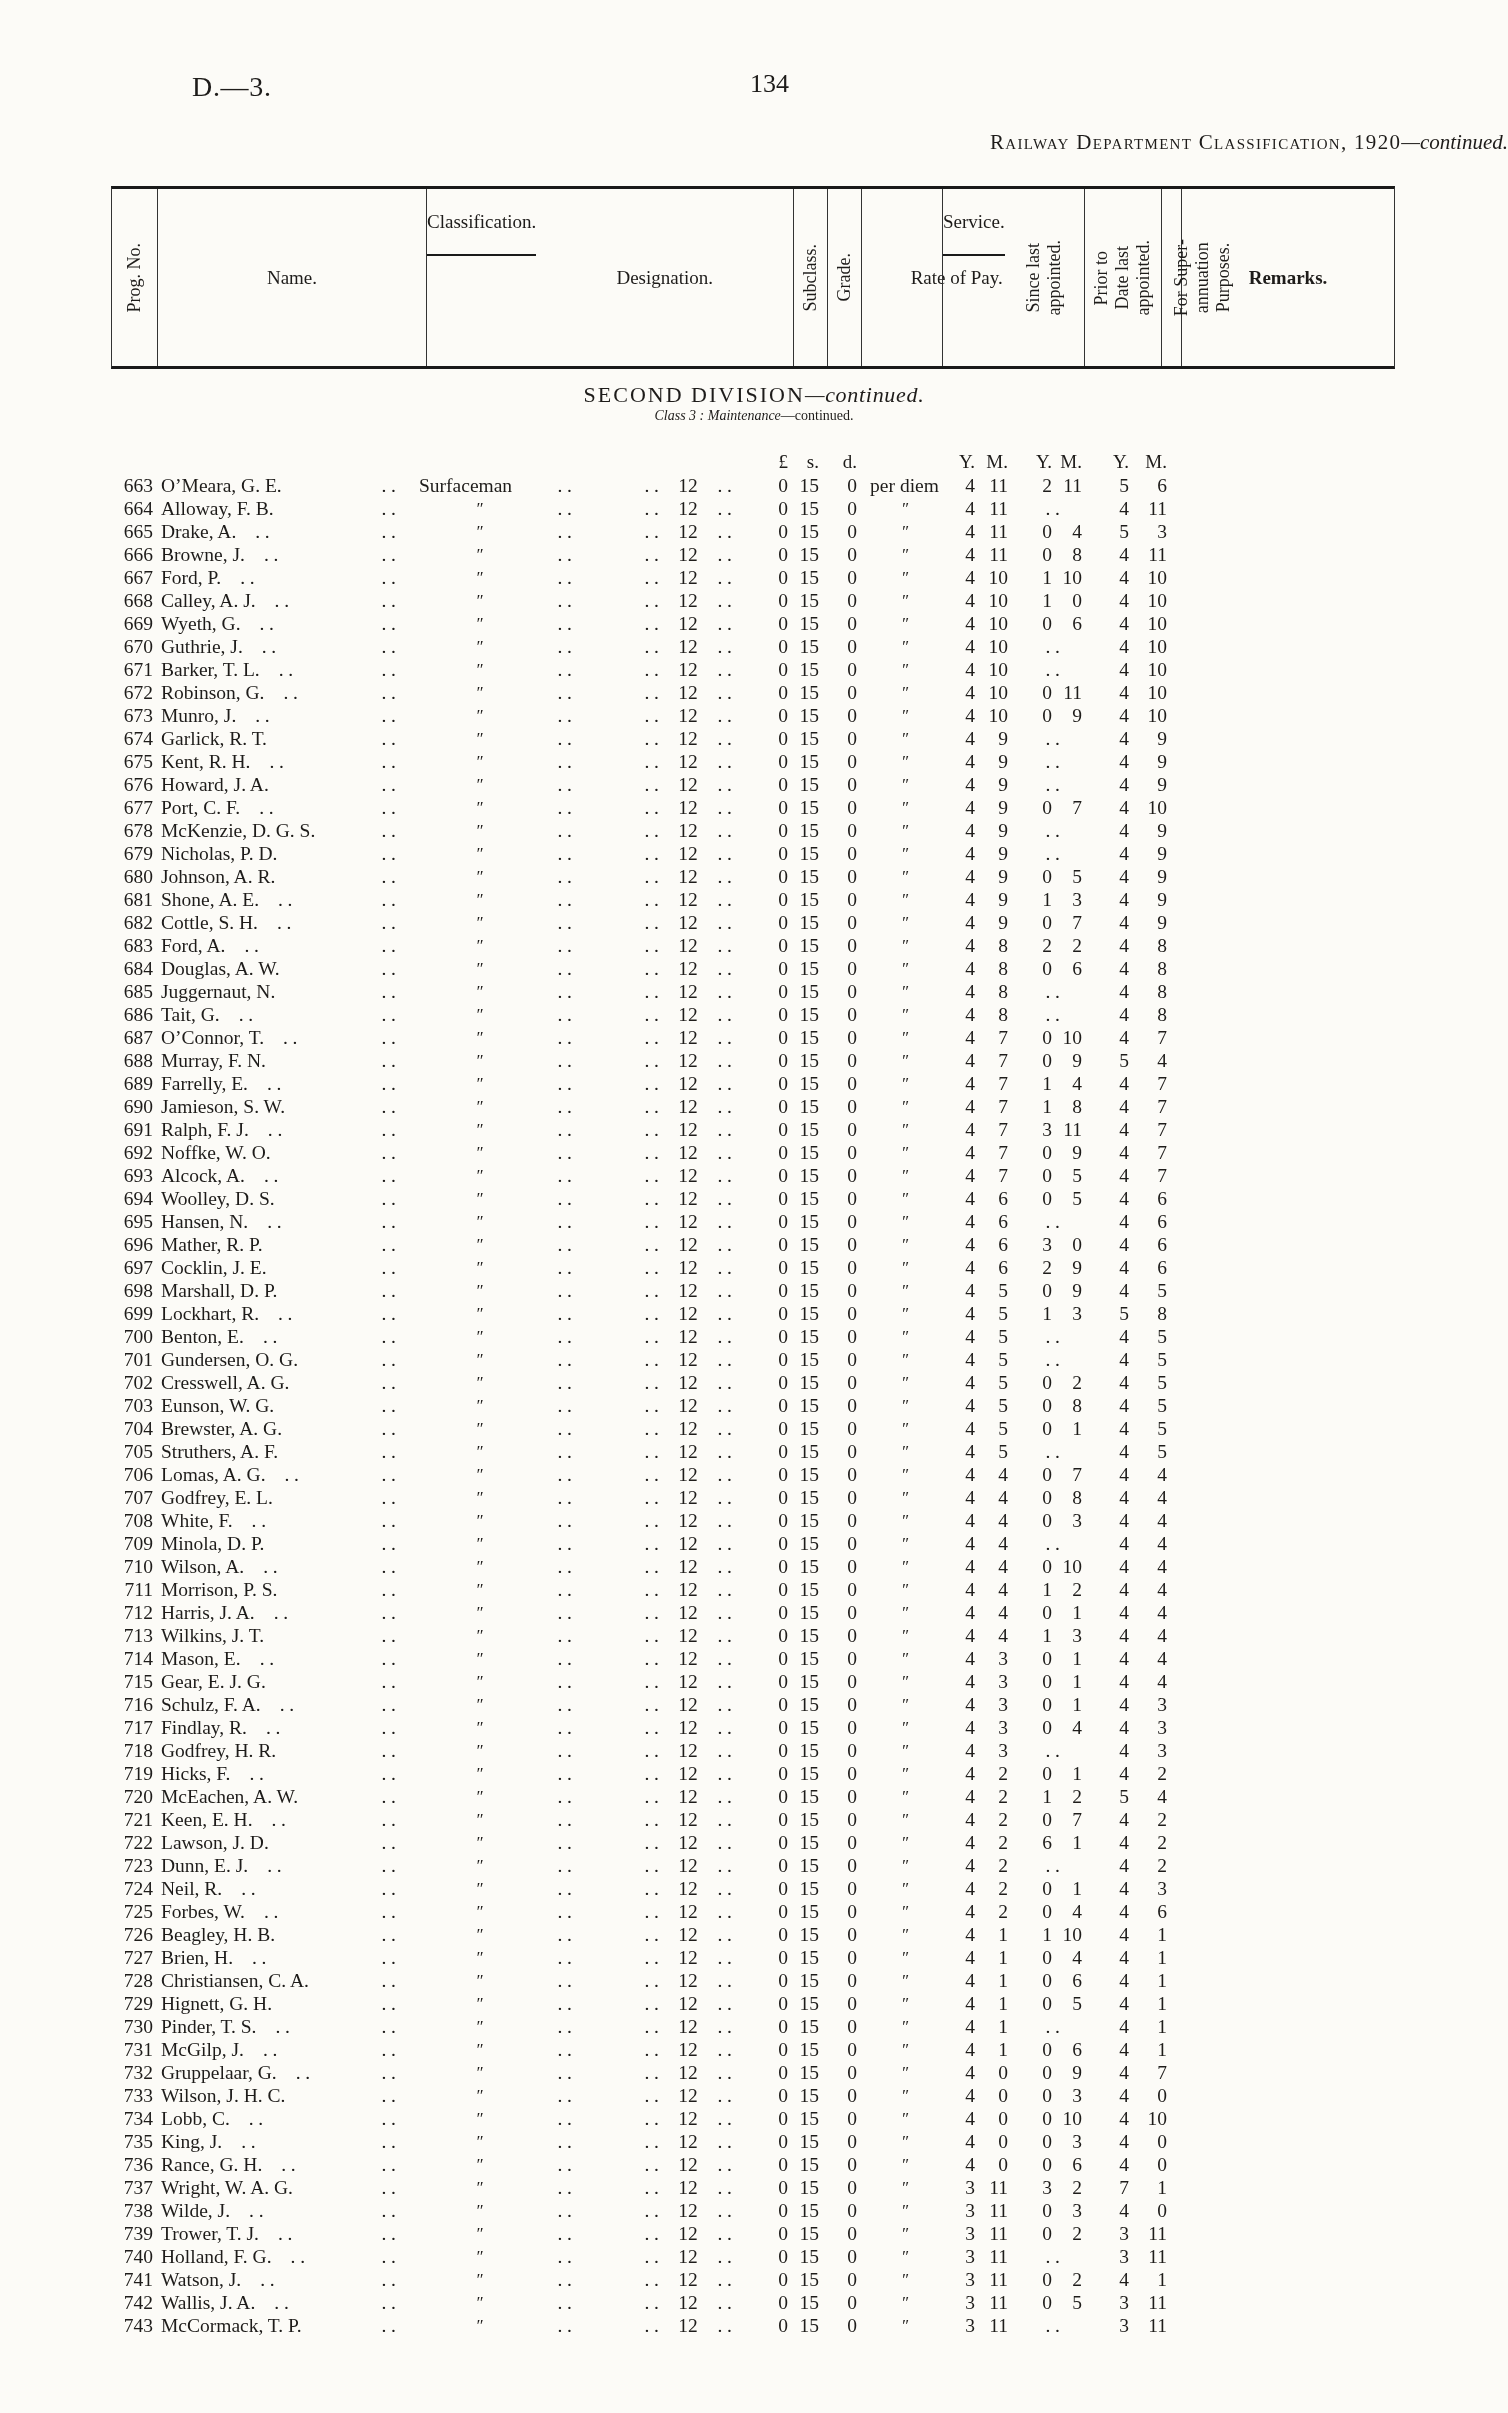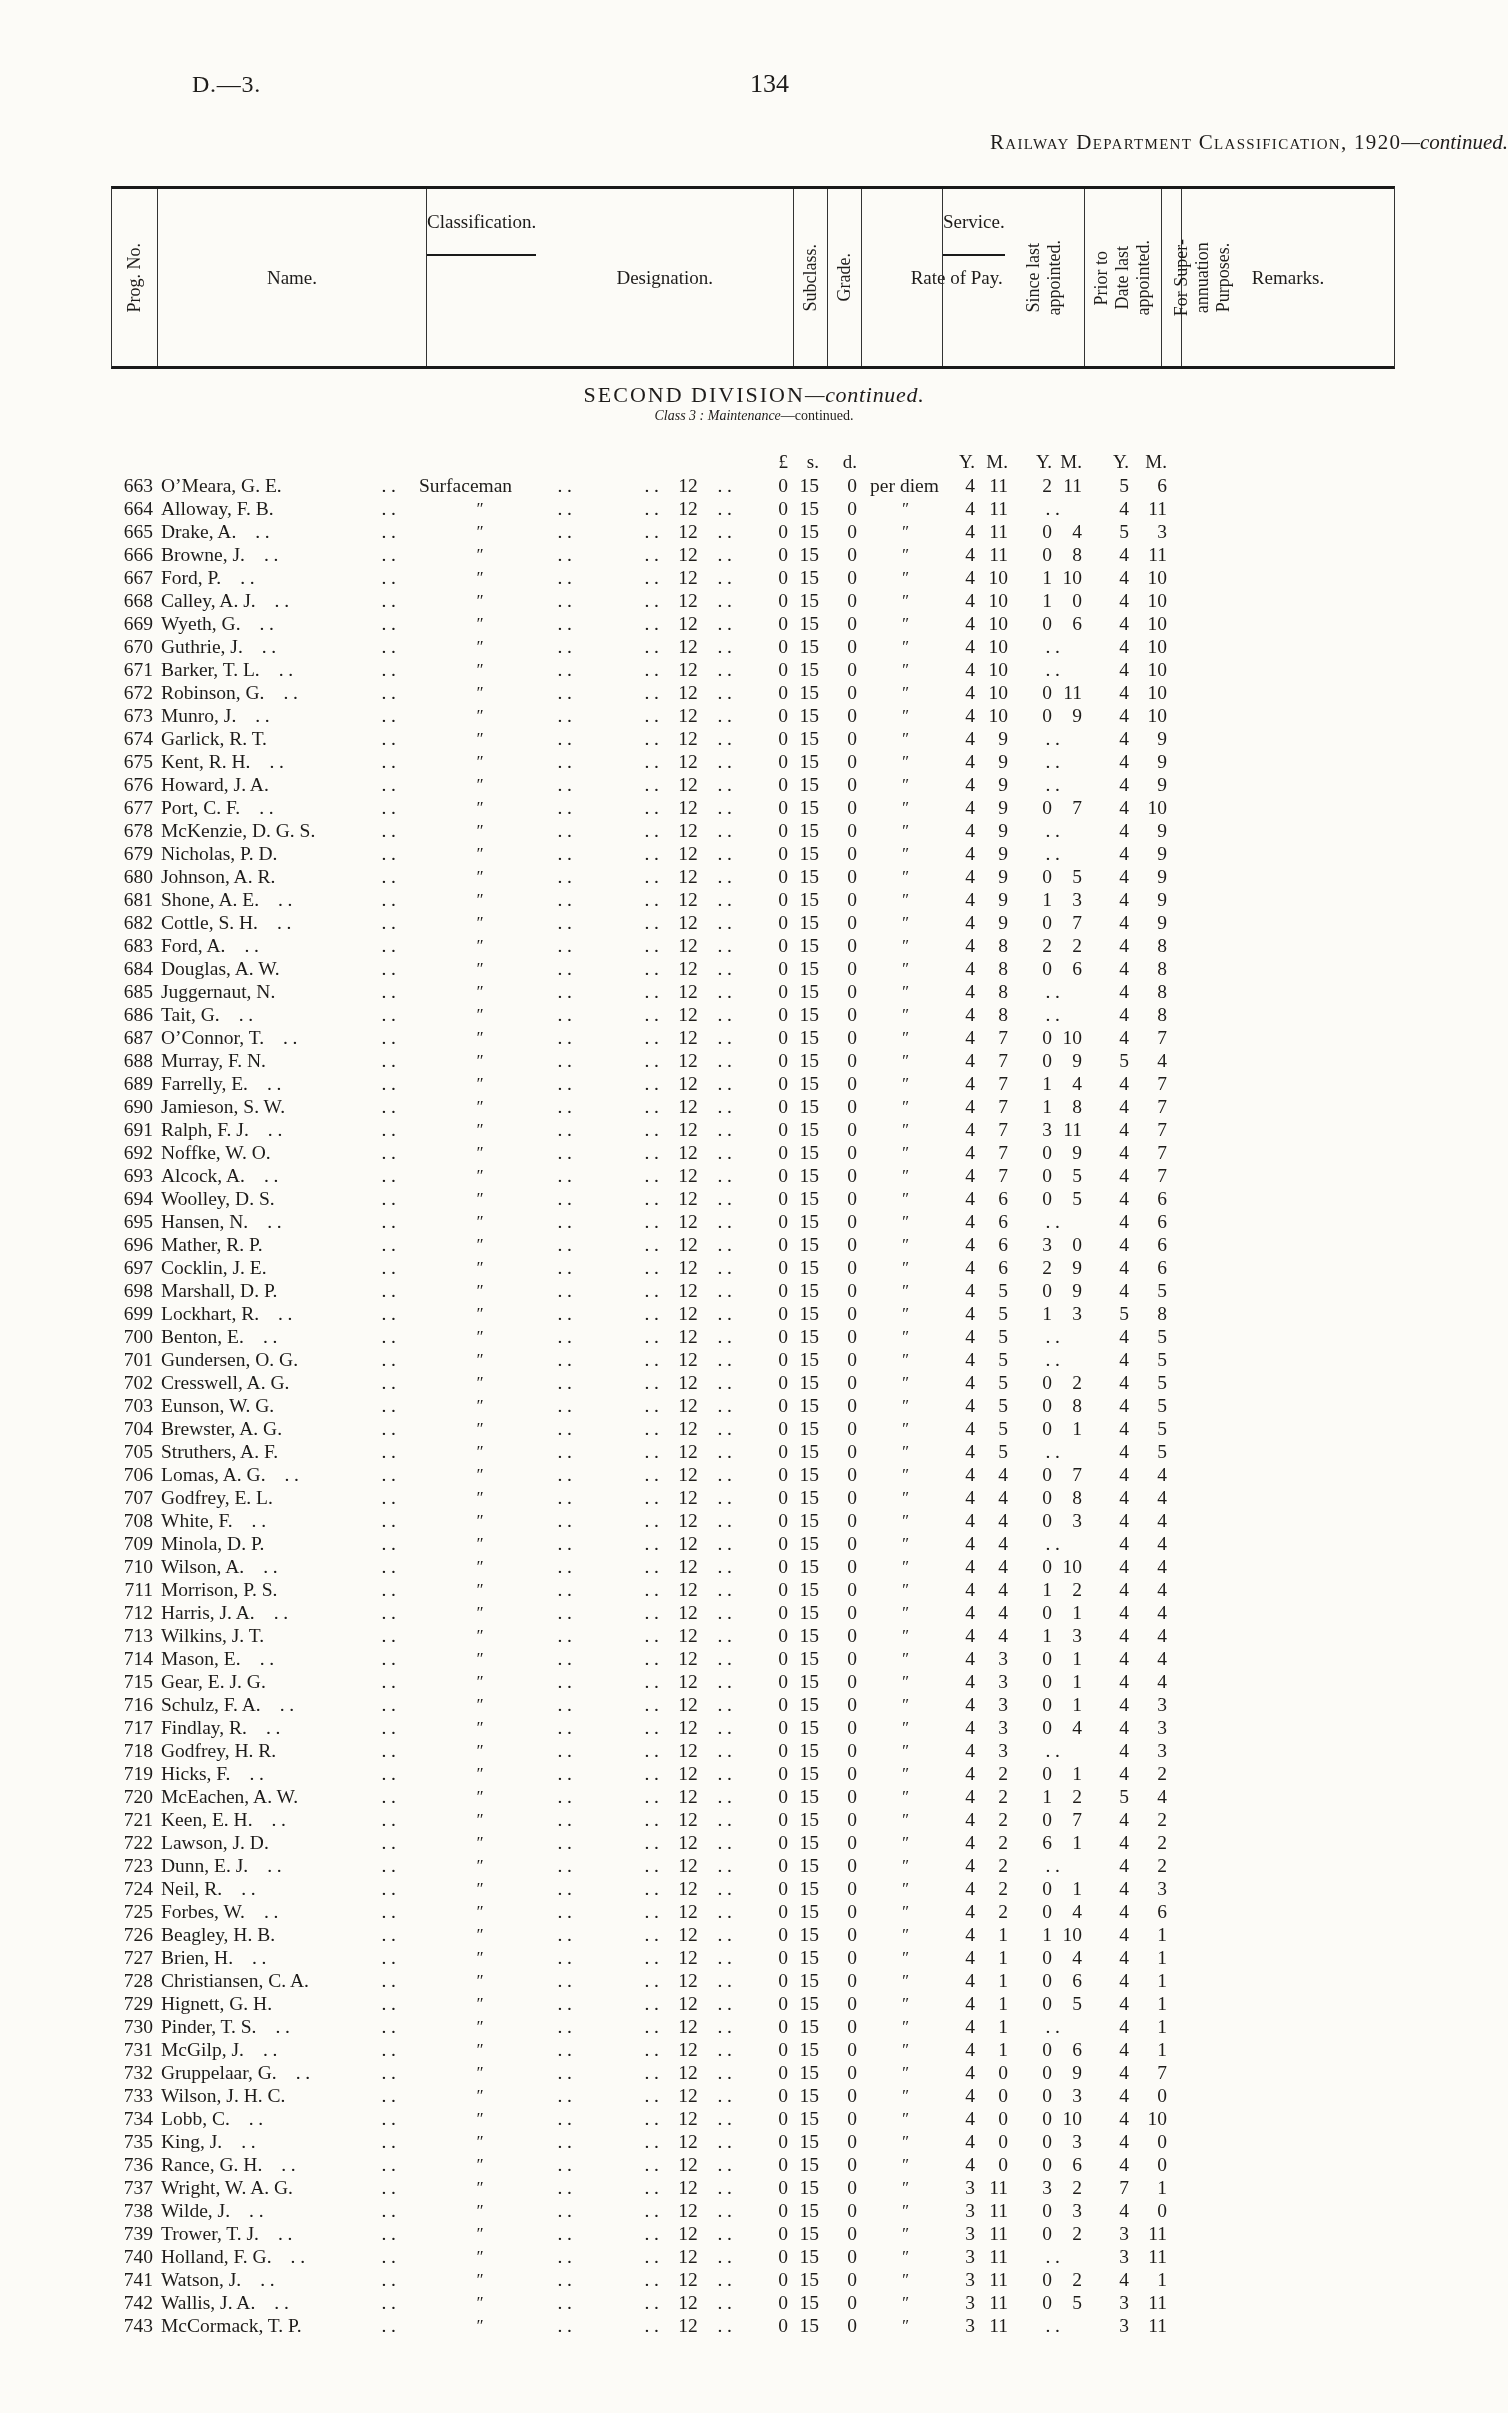--- a/index.html
+++ b/index.html
@@ -1,20 +1,20 @@
 <!DOCTYPE html>
 <html style="font-size:10.8px"><head>
 <meta charset="utf-8">
 <style>
   html,body{margin:0;padding:0;background:#efede6;}
   #page{position:relative;width:1508px;height:2413px;background:#fcfbf7;color:#1e1c1a;
         font-family:"Liberation Serif","DejaVu Serif",serif;overflow:hidden;}
 
   
-  #docref{position:absolute;left:192px;top:71px;font-size:24px;letter-spacing:0.7px;}
+  #docref{position:absolute;left:192px;top:71px;font-size:28px;letter-spacing:0.7px;}
   #pageno{position:absolute;left:0;top:69px;width:1539px;text-align:center;font-size:26px;}
   #title{position:absolute;left:0;top:130px;width:1508px;text-align:right;font-size:21px;}
   #title .sc{font-variant:small-caps;letter-spacing:1.3px;}
   .cont{font-style:italic;}
 
   
   #thead{position:absolute;left:111px;top:186px;width:1284px;height:183px;box-sizing:border-box;
          border-top:3.4px solid #1a1a1a;border-bottom:3.4px solid #1a1a1a;
          border-left:1.3px solid #333;border-right:1.3px solid #333;display:flex;font-size:19px;}
   .hcol{box-sizing:border-box;border-left:1.3px solid #333;}
@@ -26,21 +26,21 @@
   .gtitle{height:67px;line-height:65px;text-align:center;border-bottom:2.7px solid #1a1a1a;box-sizing:border-box;}
   .grow{flex:1;display:flex;}
   .subcol{box-sizing:border-box;border-left:1.3px solid #333;display:flex;align-items:center;justify-content:center;}
   .desig{width:257px;border-left:none;}
   .sub{width:34px;}
   .grd{width:34px;}
   .ratec{width:190px;}
   .sv1{width:79px;border-left:none;}
   .sv2{width:77px;}
   .sv3{width:83px;}
-  .remarksc{flex:1;display:flex;align-items:center;justify-content:center;}
+  .remarksc{flex:1;display:flex;align-items:center;justify-content:center;font-weight:bold;}
   .vtext{writing-mode:vertical-rl;transform:rotate(180deg);white-space:pre-line;
          text-align:center;font-size:18px;line-height:1.18;}
 
   
   #division{position:absolute;left:0;top:382px;width:1508px;text-align:center;font-size:22px;letter-spacing:2px;}
   #division .cont{letter-spacing:0.7px;}
   #classline{position:absolute;left:0;top:408px;width:1508px;text-align:center;font-size:14px;}
   #classline .it{font-style:italic;}
 
   

